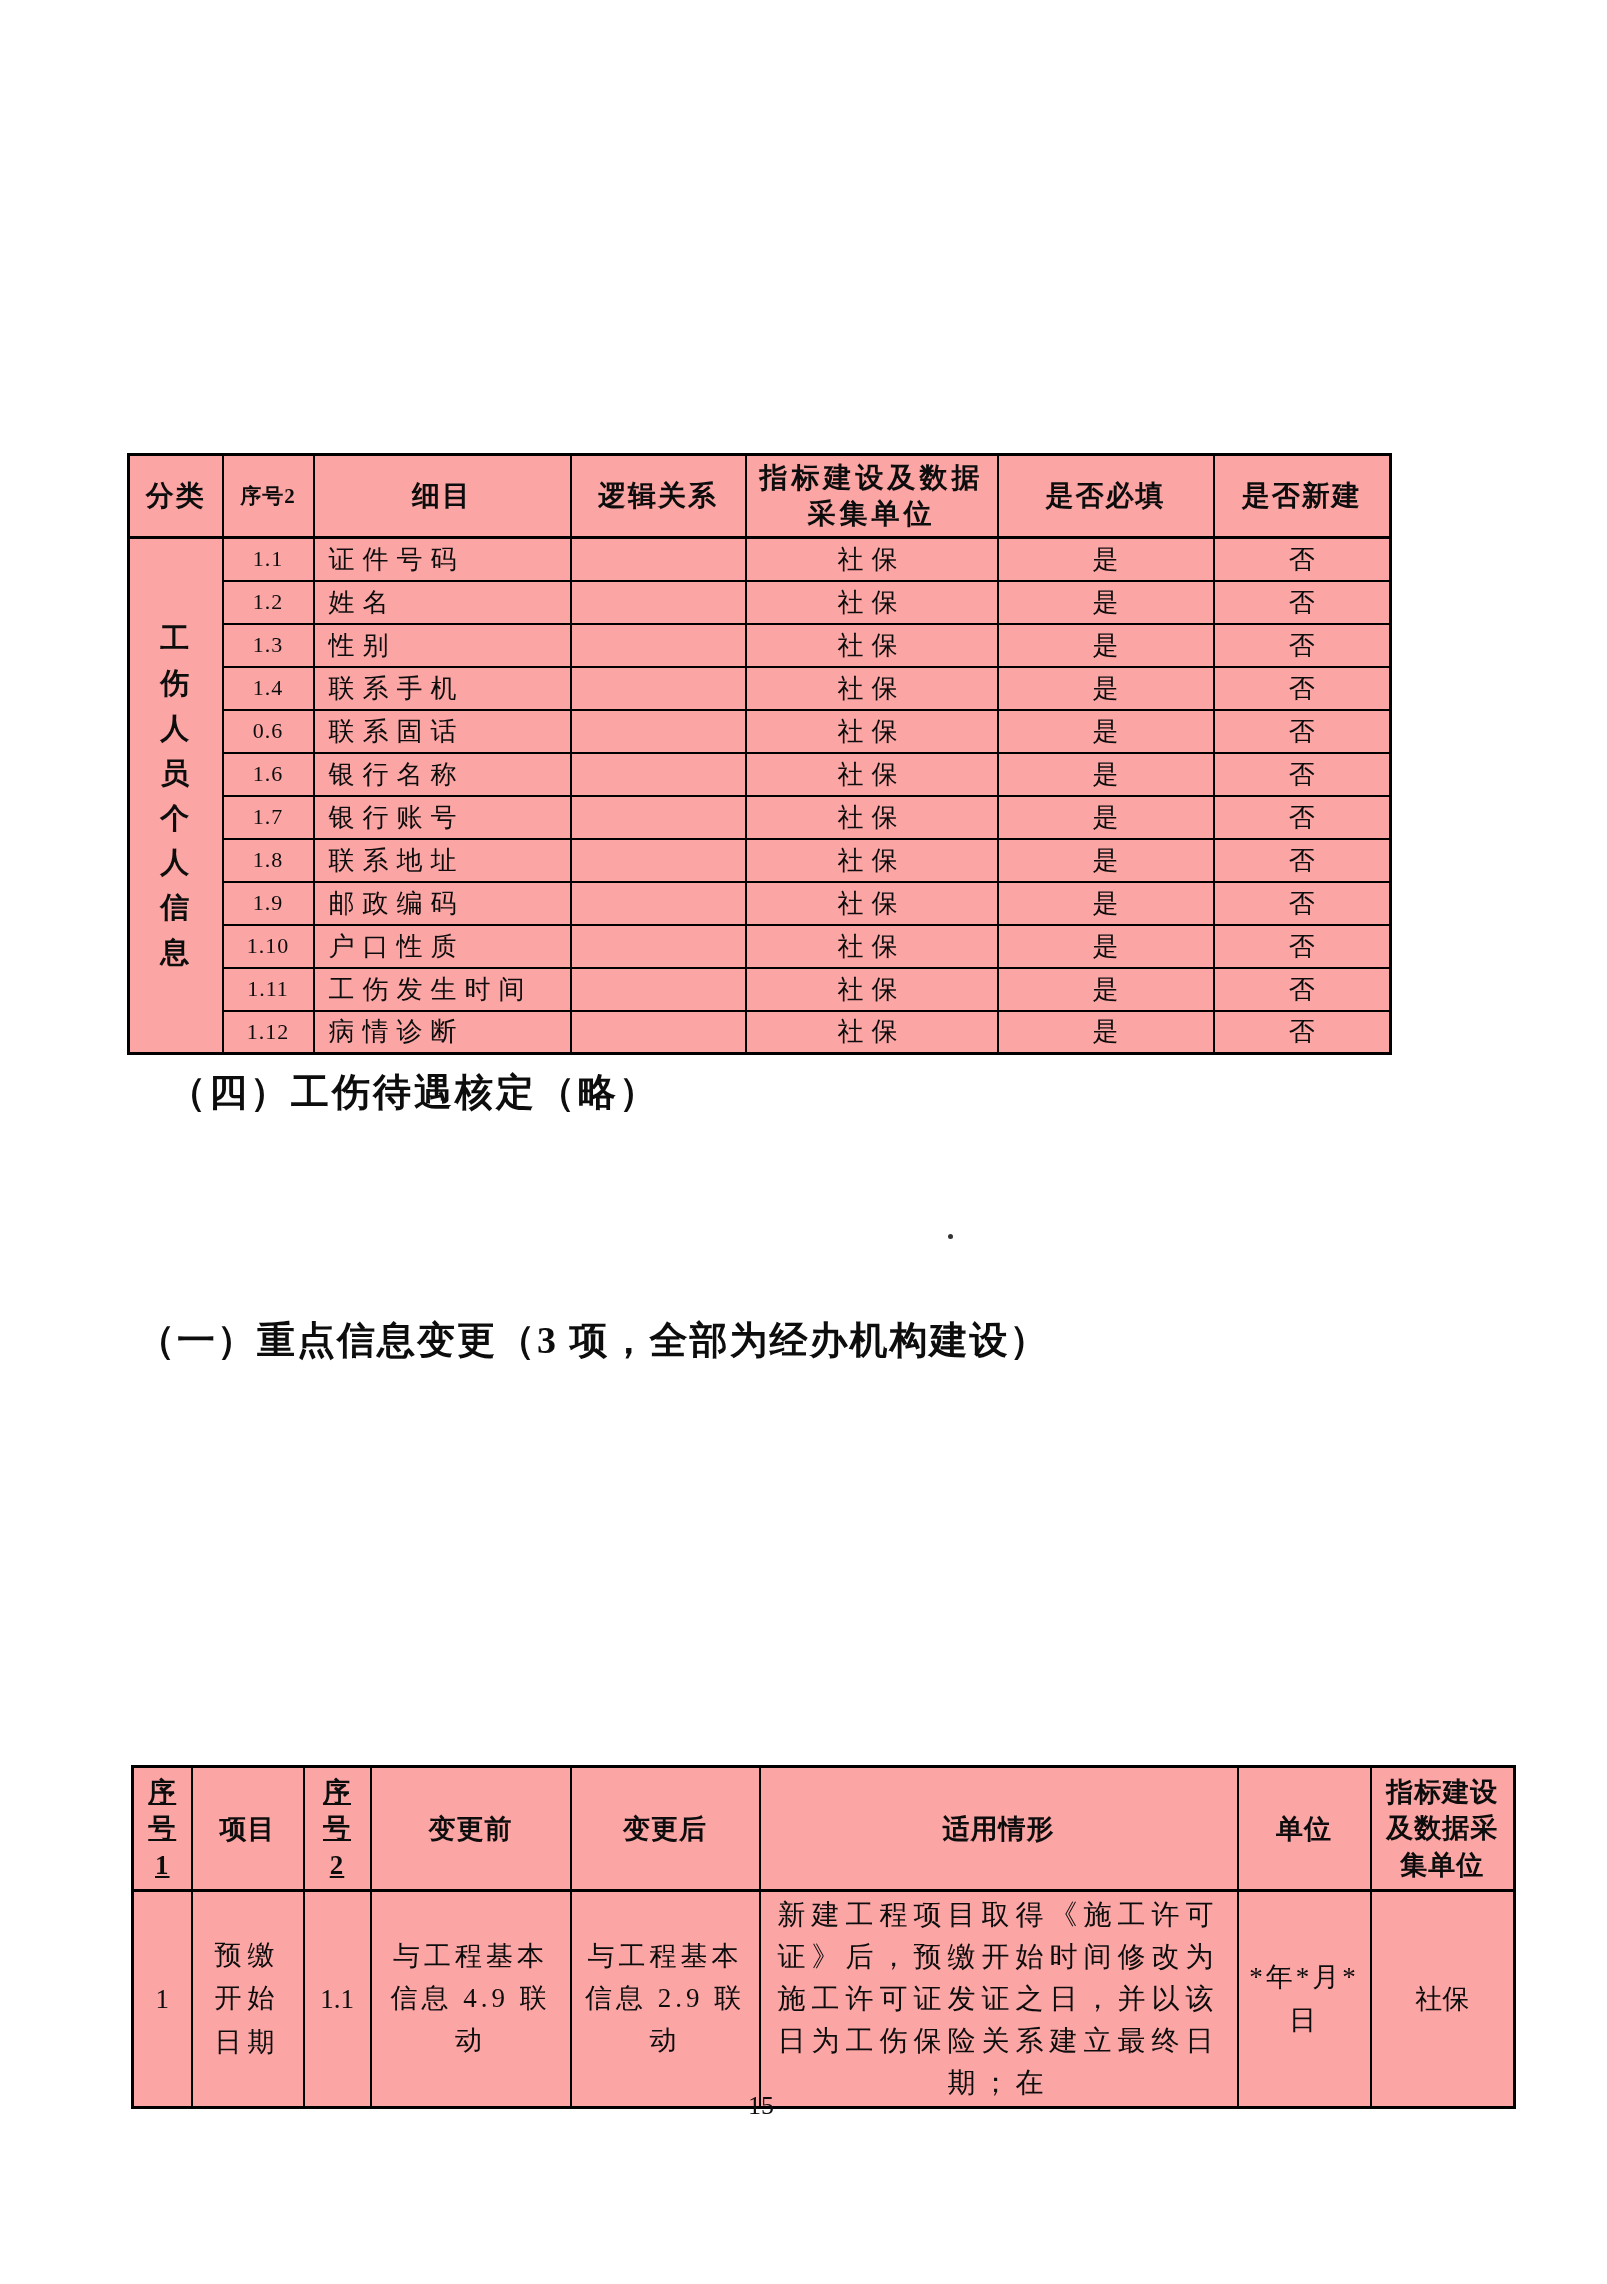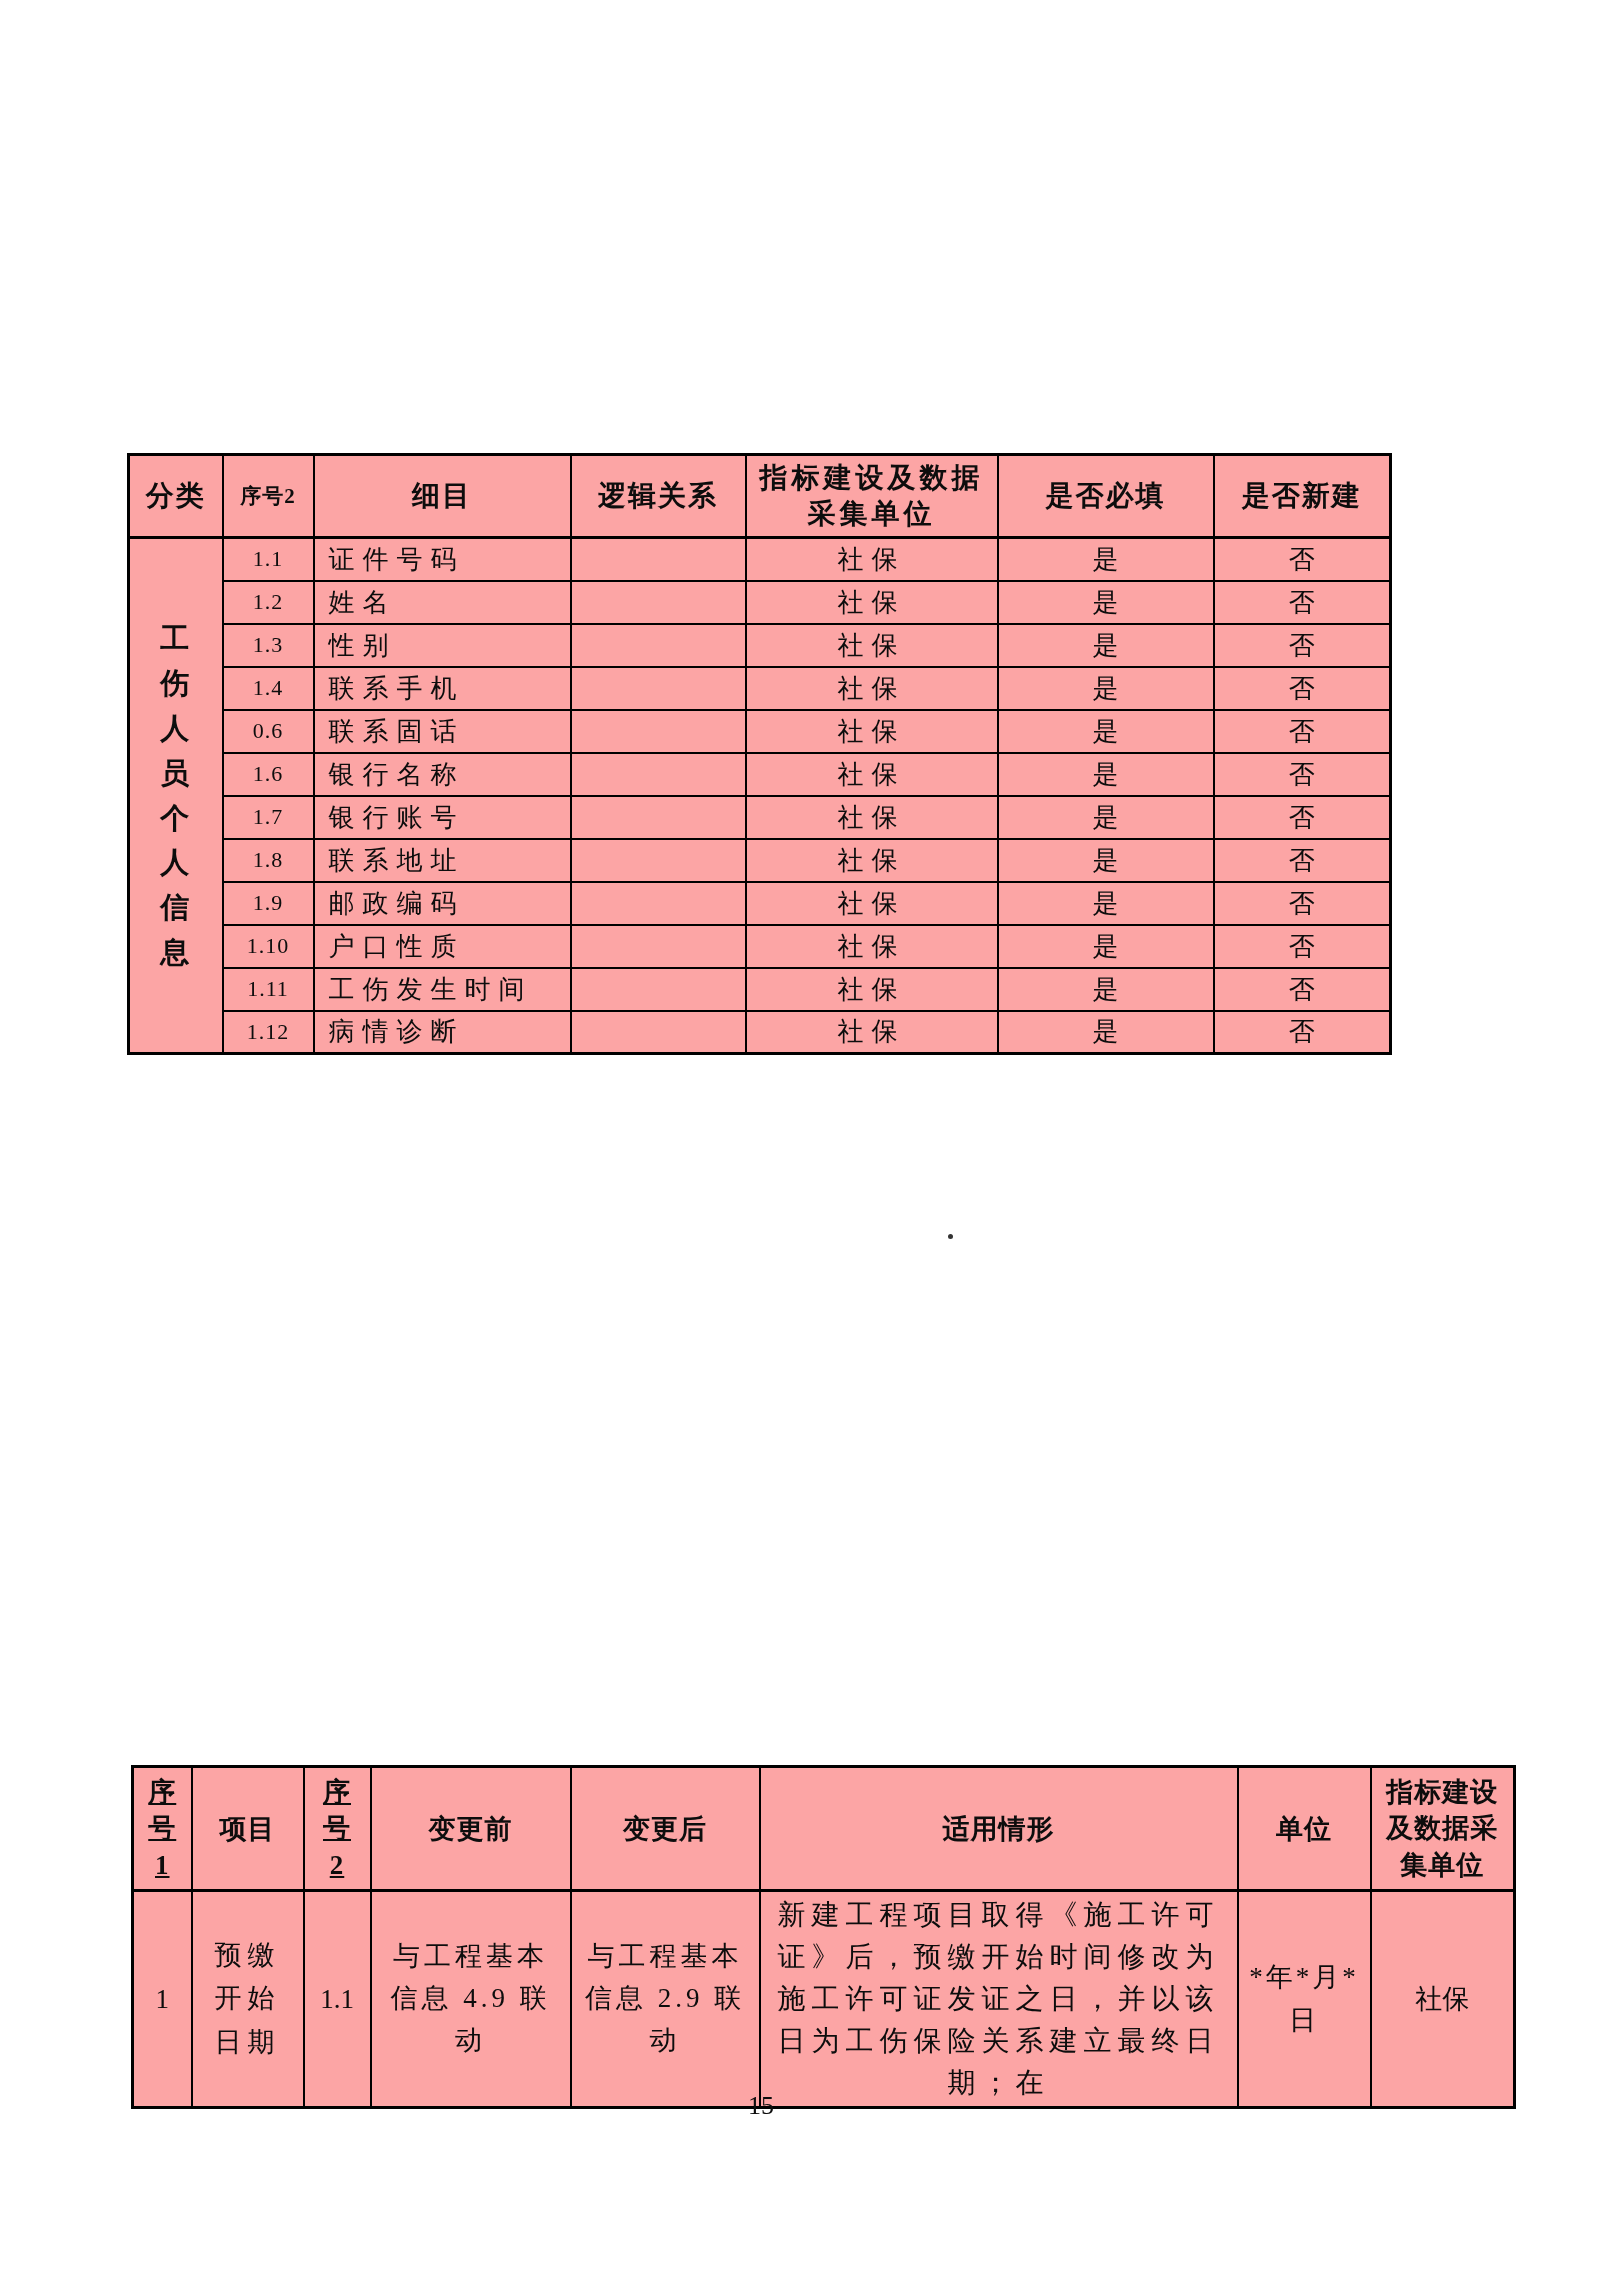--- a/index.html
+++ b/index.html
@@ -223,20 +223,22 @@
         <td class="no">1.12</td>
         <td class="item">病情诊断</td>
         <td></td>
         <td class="mid">社保</td>
         <td>是</td>
         <td>否</td>
       </tr>
     </tbody>
   </table>
 
+  <div class="h-sec" id="h-four">（四）工伤待遇核定（略）</div>
+  <div class="h-sec" id="h-one">（一）重点信息变更（3 项，全部为经办机构建设）</div>
   <div id="speck"></div>
 
   <table class="doc-table" id="t2">
     <colgroup>
       <col style="width:59px">
         <col style="width:112px">
         <col style="width:67px">
       <col style="width:200px">
         <col style="width:189px">
         <col style="width:478px">

